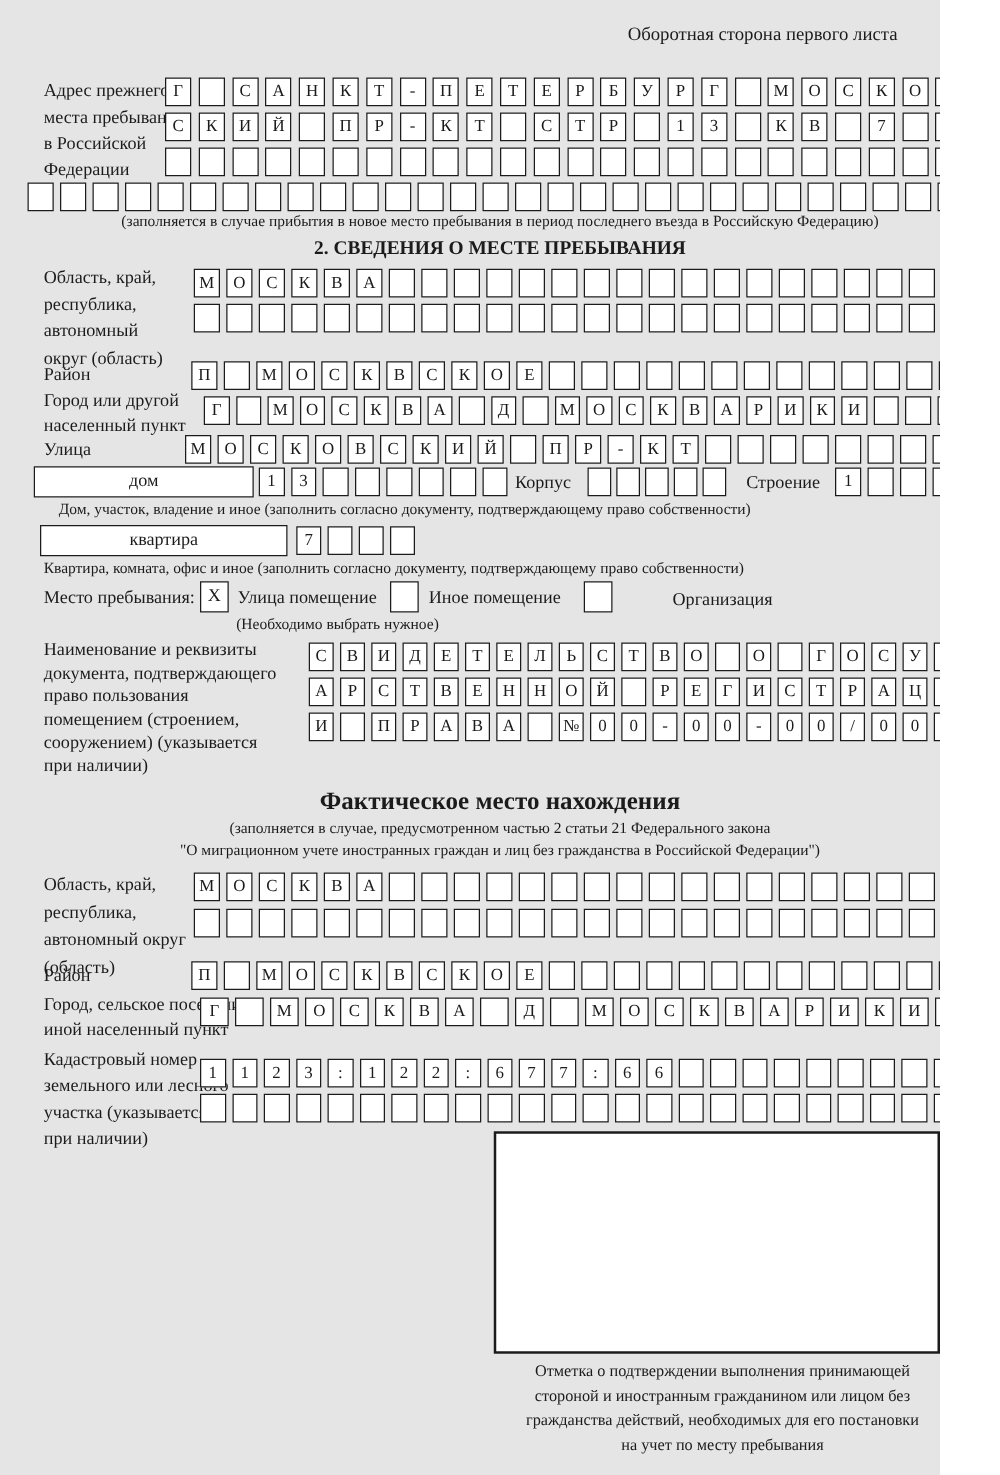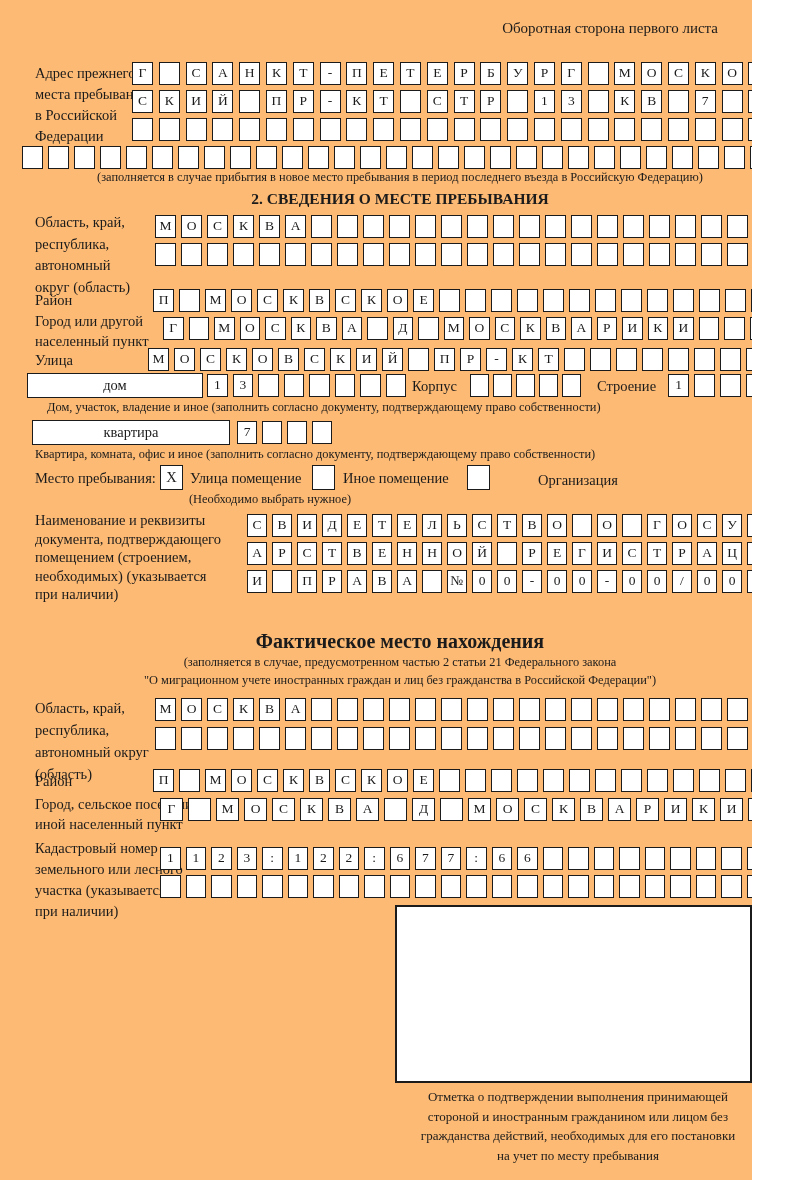--- a/index.html
+++ b/index.html
@@ -1,17 +1,17 @@
 <!DOCTYPE html>
 <html><head>
 <meta charset="utf-8">
 <style>
   html,body{margin:0;padding:0;background:#fff;}
   .page{
-    position:relative;width:752px;height:1180px;background:#fdba74;
+    position:relative;width:752px;height:1180px;background:#e5e5e5;
     font-family:"Liberation Serif","DejaVu Serif",serif;color:#1b1b1b;overflow:hidden;
   }
   .abs{position:absolute;}
   .row{position:absolute;white-space:nowrap;height:24px;}
   .c{
     display:inline-block;box-sizing:border-box;width:21px;height:23px;
     border:1.5px solid #1b1b1b;margin-right:5.8px;vertical-align:top;
     text-align:center;font-size:13.5px;line-height:20px;background:#fff;
   }
   .md .c{margin-right:5px;}
@@ -92,22 +92,23 @@
   <div class="abs lbl" style="left:190px;top:468px;">Улица помещение</div>
   <div class="chk" style="left:312px;top:465px;"></div>
   <div class="abs lbl" style="left:343px;top:468px;text-align:right;">Иное помещение</div>
   <div class="chk" style="left:467px;top:465px;"></div>
   <div class="abs lbl" style="left:505px;top:470px;margin-left:33px;">Организация</div>
   <div class="abs cap center" style="left:130px;top:492px;width:280px;">(Необходимо выбрать нужное)</div>
 
   <div class="abs lbl" style="left:35px;top:511px;width:215px;line-height:18.5px;">
     <div>Наименование и реквизиты</div>
     <div>документа, подтверждающего</div>
+    <div>право пользования</div>
     <div>помещением (строением,</div>
-    <div>необходимых) (указывается</div>
+    <div>сооружением) (указывается</div>
     <div>при наличии)</div>
   </div>
   <div class="row sm" style="left:247px;top:514px;"><span class="c">С</span><span class="c">В</span><span class="c">И</span><span class="c">Д</span><span class="c">Е</span><span class="c">Т</span><span class="c">Е</span><span class="c">Л</span><span class="c">Ь</span><span class="c">С</span><span class="c">Т</span><span class="c">В</span><span class="c">О</span><span class="c"></span><span class="c">О</span><span class="c"></span><span class="c">Г</span><span class="c">О</span><span class="c">С</span><span class="c">У</span><span class="c">Д</span></div>
   <div class="row sm" style="left:247px;top:542px;"><span class="c">А</span><span class="c">Р</span><span class="c">С</span><span class="c">Т</span><span class="c">В</span><span class="c">Е</span><span class="c">Н</span><span class="c">Н</span><span class="c">О</span><span class="c">Й</span><span class="c"></span><span class="c">Р</span><span class="c">Е</span><span class="c">Г</span><span class="c">И</span><span class="c">С</span><span class="c">Т</span><span class="c">Р</span><span class="c">А</span><span class="c">Ц</span><span class="c">И</span></div>
   <div class="row sm" style="left:247px;top:570px;"><span class="c">И</span><span class="c"></span><span class="c">П</span><span class="c">Р</span><span class="c">А</span><span class="c">В</span><span class="c">А</span><span class="c"></span><span class="c">№</span><span class="c">0</span><span class="c">0</span><span class="c">-</span><span class="c">0</span><span class="c">0</span><span class="c">-</span><span class="c">0</span><span class="c">0</span><span class="c">/</span><span class="c">0</span><span class="c">0</span><span class="c">0</span></div>
 
   <div class="abs hdr center" style="left:0;top:630px;width:800px;font-size:20px;">Фактическое место нахождения</div>
   <div class="abs cap center" style="left:0;top:655px;width:800px;">(заполняется в случае, предусмотренном частью 2 статьи 21 Федерального закона</div>
   <div class="abs cap center" style="left:0;top:673px;width:800px;">"О миграционном учете иностранных граждан и лиц без гражданства в Российской Федерации")</div>
 

